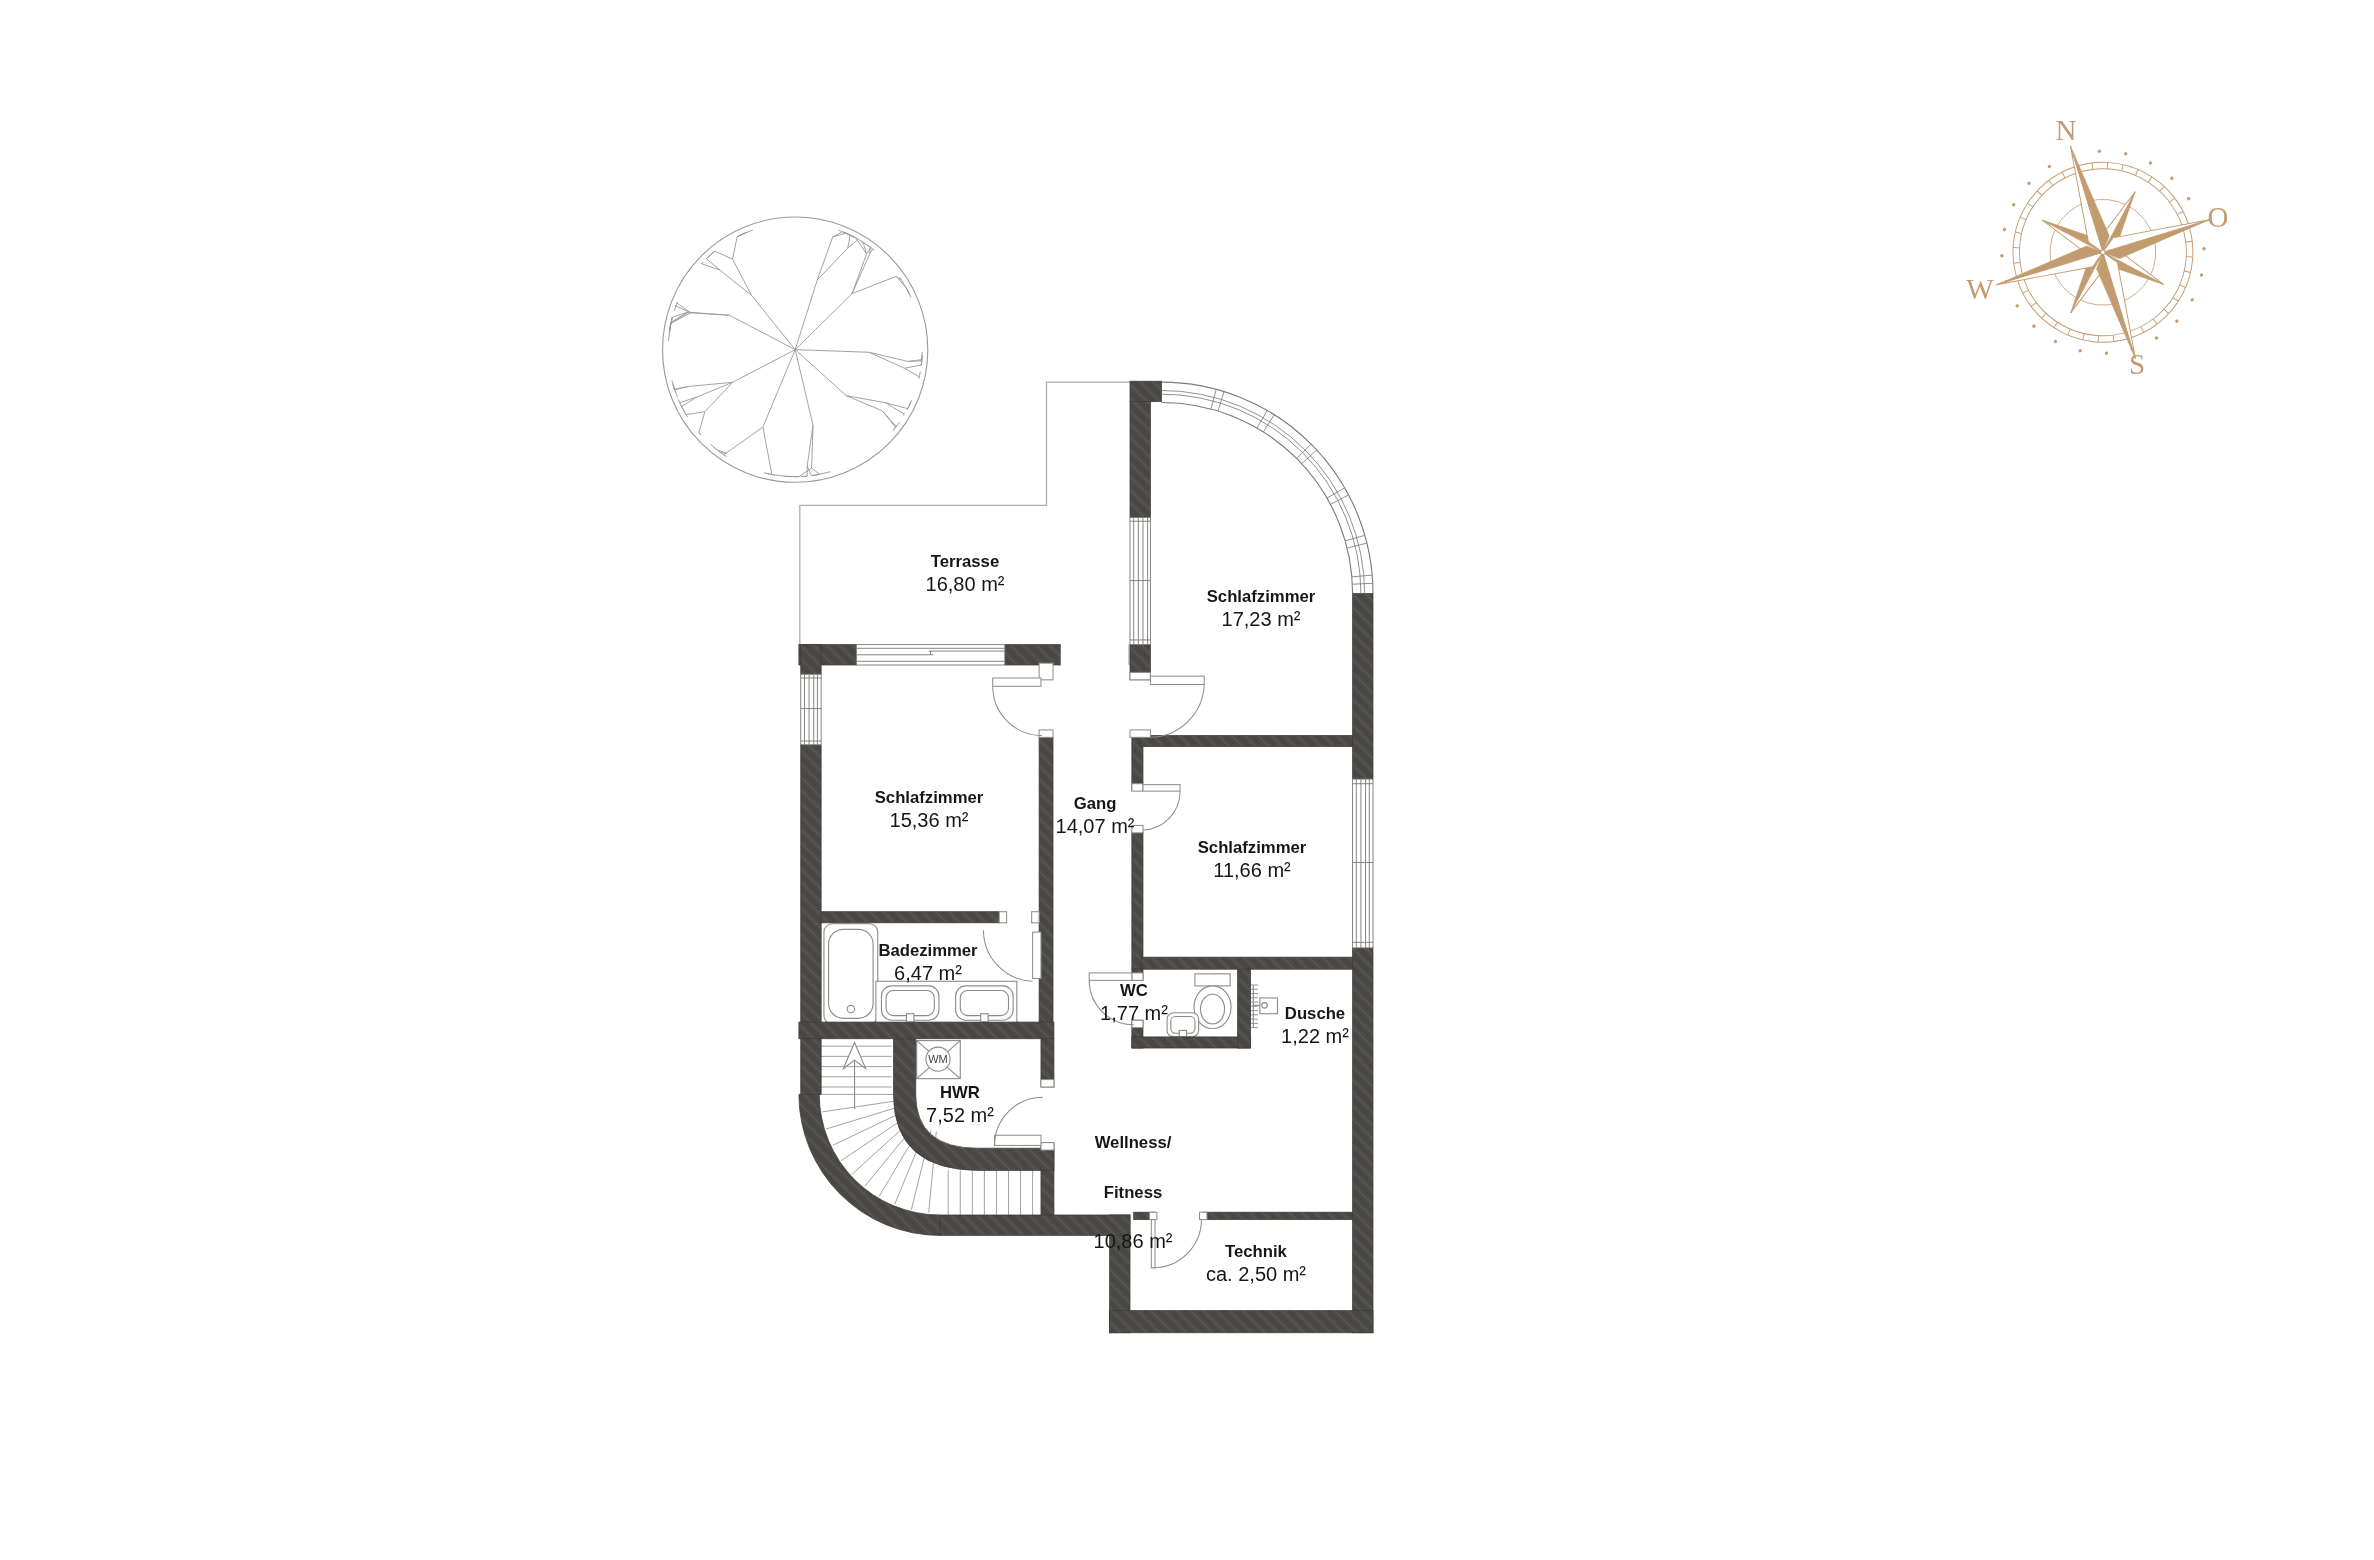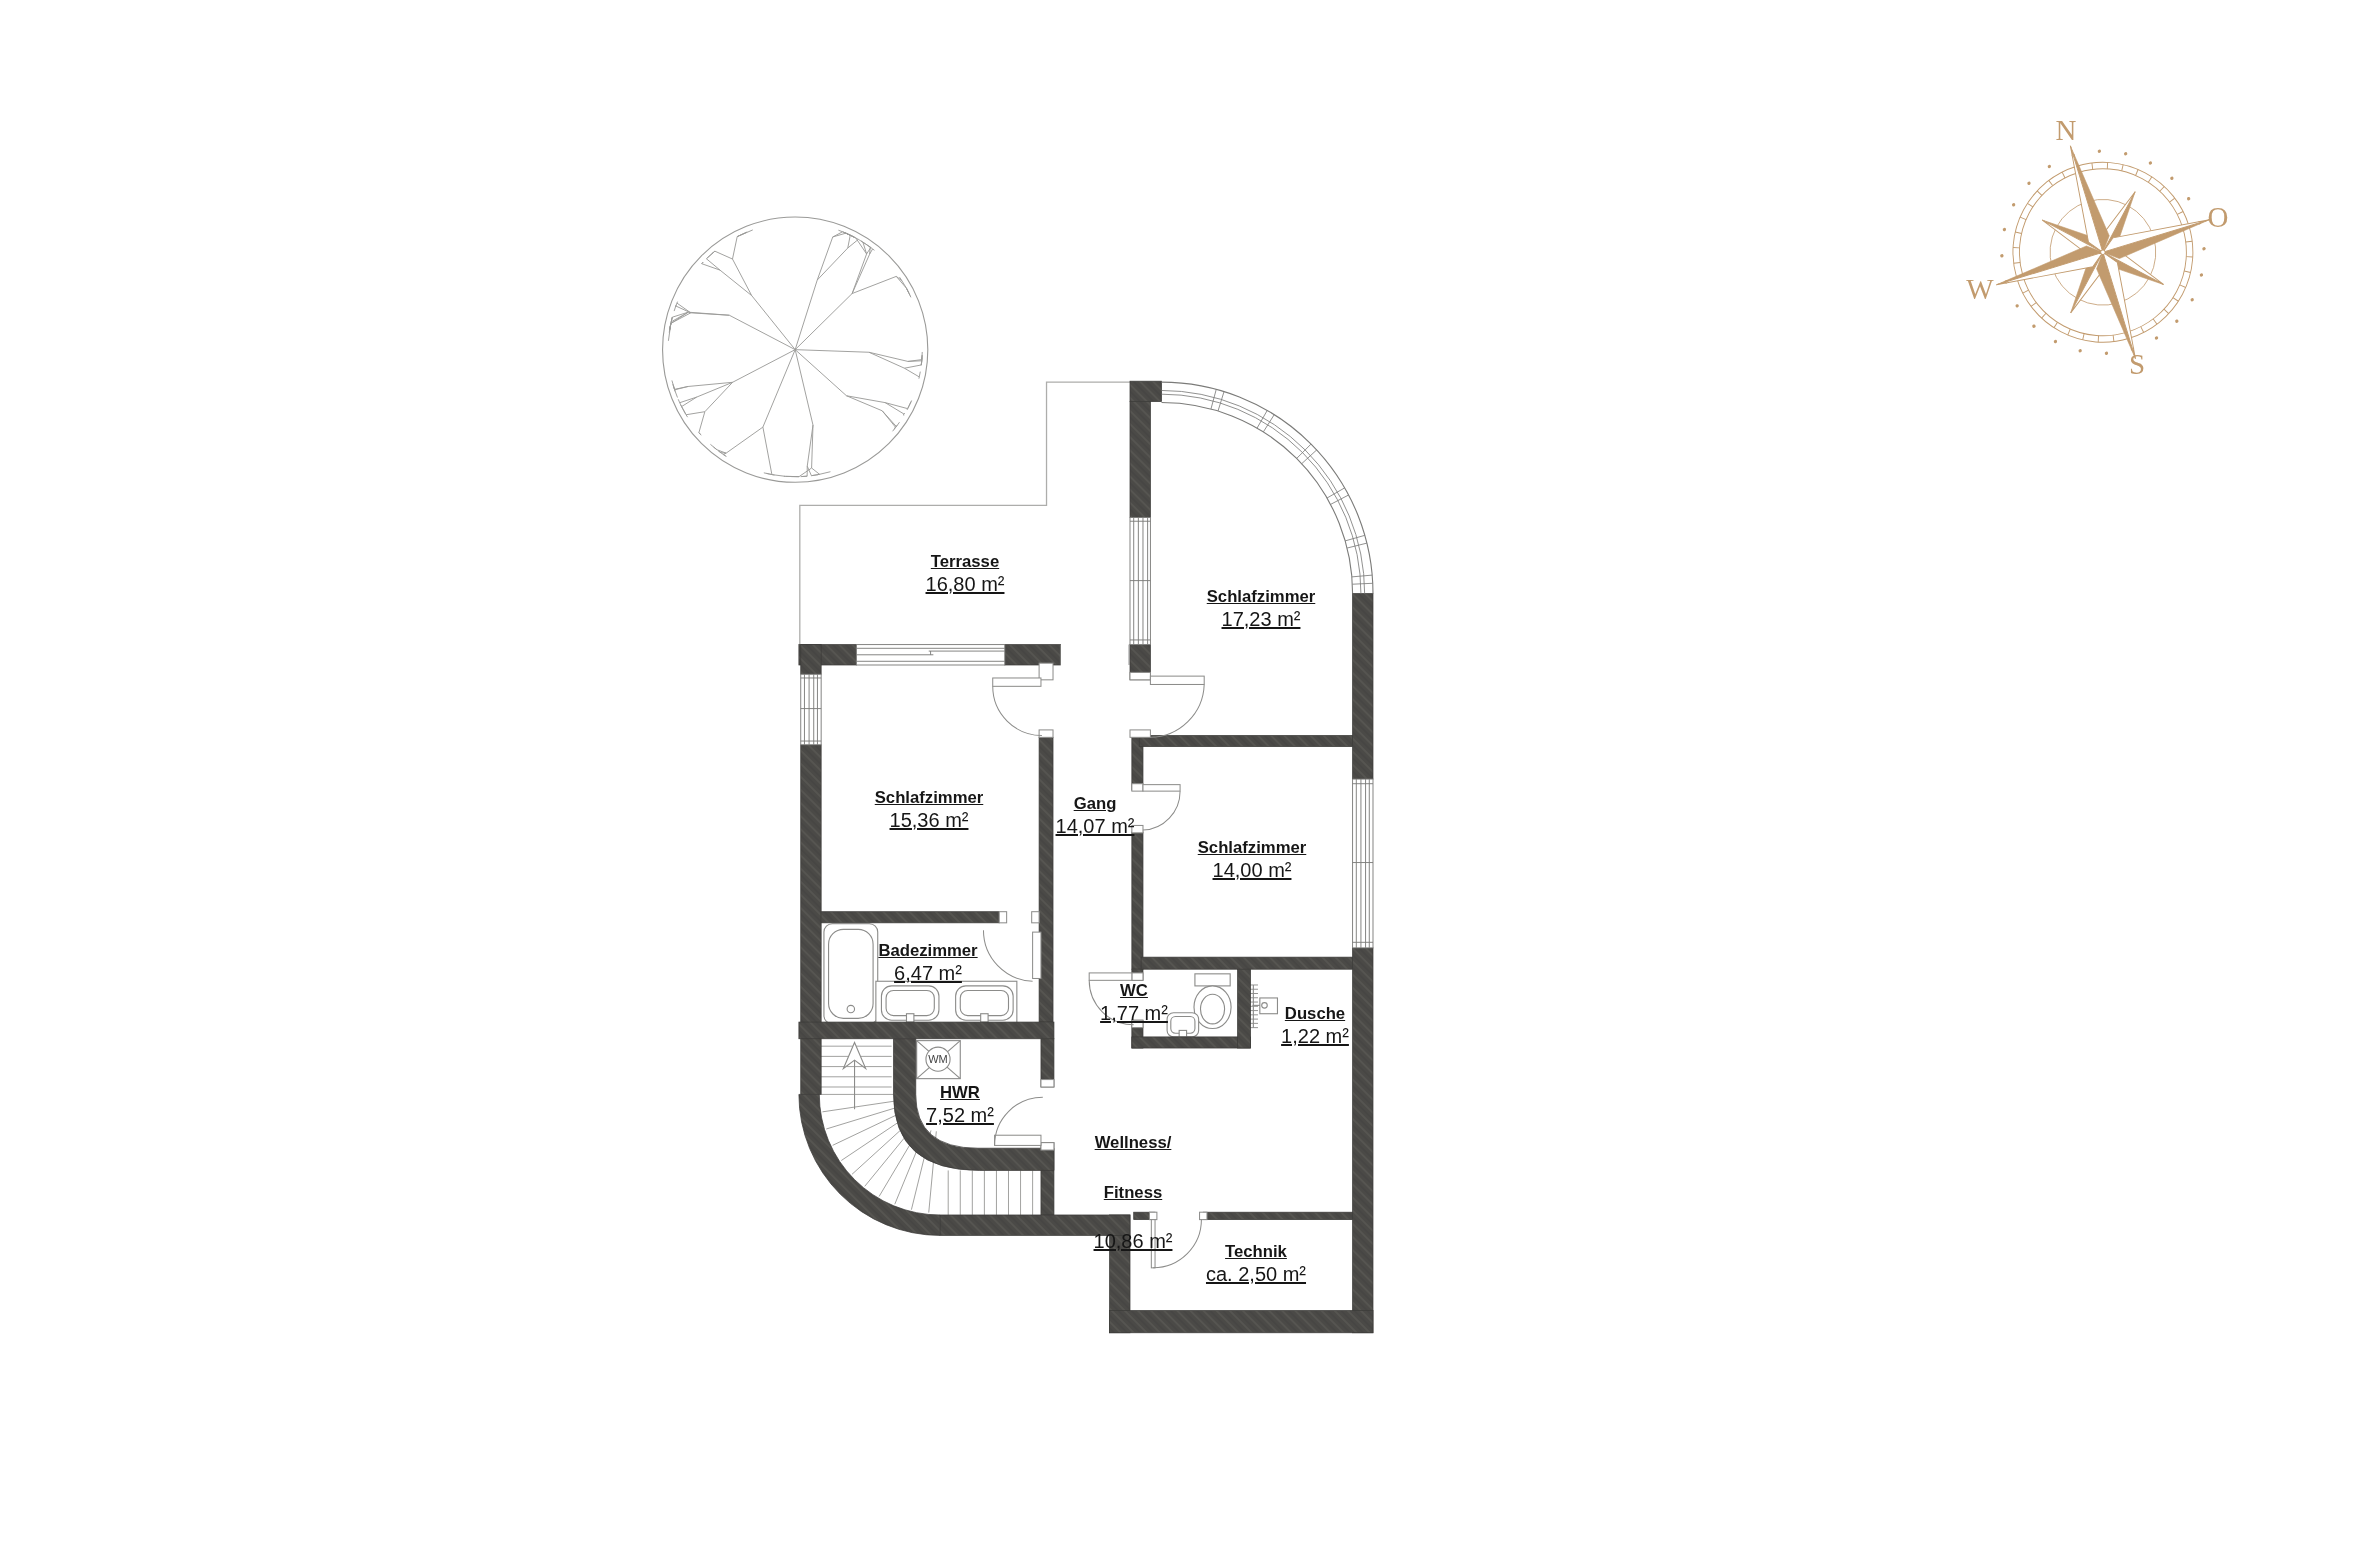--- a/index.html
+++ b/index.html
@@ -1,19 +1,19 @@
 <!DOCTYPE html>
 <html style="font-size:15px"><head>
 <meta charset="utf-8">
 <style>
   html,body{margin:0;padding:0;background:#ffffff;}
   .stage{position:relative;width:2375px;height:1560px;background:#fff;overflow:hidden;
          font-family:"Liberation Sans",sans-serif;}
   svg{position:absolute;left:0;top:0;}
-  .lbl{position:absolute;transform:translateX(-50%);text-align:center;color:#161616;white-space:nowrap;text-decoration:underline;}
+  .lbl{position:absolute;transform:translateX(-50%);text-align:center;color:#161616;white-space:nowrap;}
   .lbl .nm{font-weight:bold;font-size:16.7px;line-height:22px;}
   .lbl .ar{font-weight:normal;font-size:20px;line-height:22px;}
   .lbl .tight{line-height:17.6px;margin-top:32px;}
   .cl{position:absolute;transform:translate(-50%,-50%);font-family:"Liberation Serif",serif;
       font-size:29px;color:#c29b6e;}
   .wm-txt{position:absolute;transform:translate(-50%,-50%);font-size:11px;color:#444;
           font-family:"Liberation Sans",sans-serif;}
 </style>
 </head>
 <body>
@@ -527,21 +527,21 @@
   <div class="lbl" style="left:929px;top:787px">
     <div class="nm">Schlafzimmer</div>
     <div class="ar">15,36 m²</div>
   </div>
   <div class="lbl" style="left:1095px;top:793px">
     <div class="nm">Gang</div>
     <div class="ar">14,07 m²</div>
   </div>
   <div class="lbl" style="left:1252px;top:837px">
     <div class="nm">Schlafzimmer</div>
-    <div class="ar">14,00 m²</div>
+    <div class="ar">11,66 m²</div>
   </div>
   <div class="lbl" style="left:928px;top:940px">
     <div class="nm">Badezimmer</div>
     <div class="ar">6,47 m²</div>
   </div>
   <div class="lbl" style="left:1134px;top:980px">
     <div class="nm">WC</div>
     <div class="ar">1,77 m²</div>
   </div>
   <div class="lbl" style="left:1315px;top:1003px">

